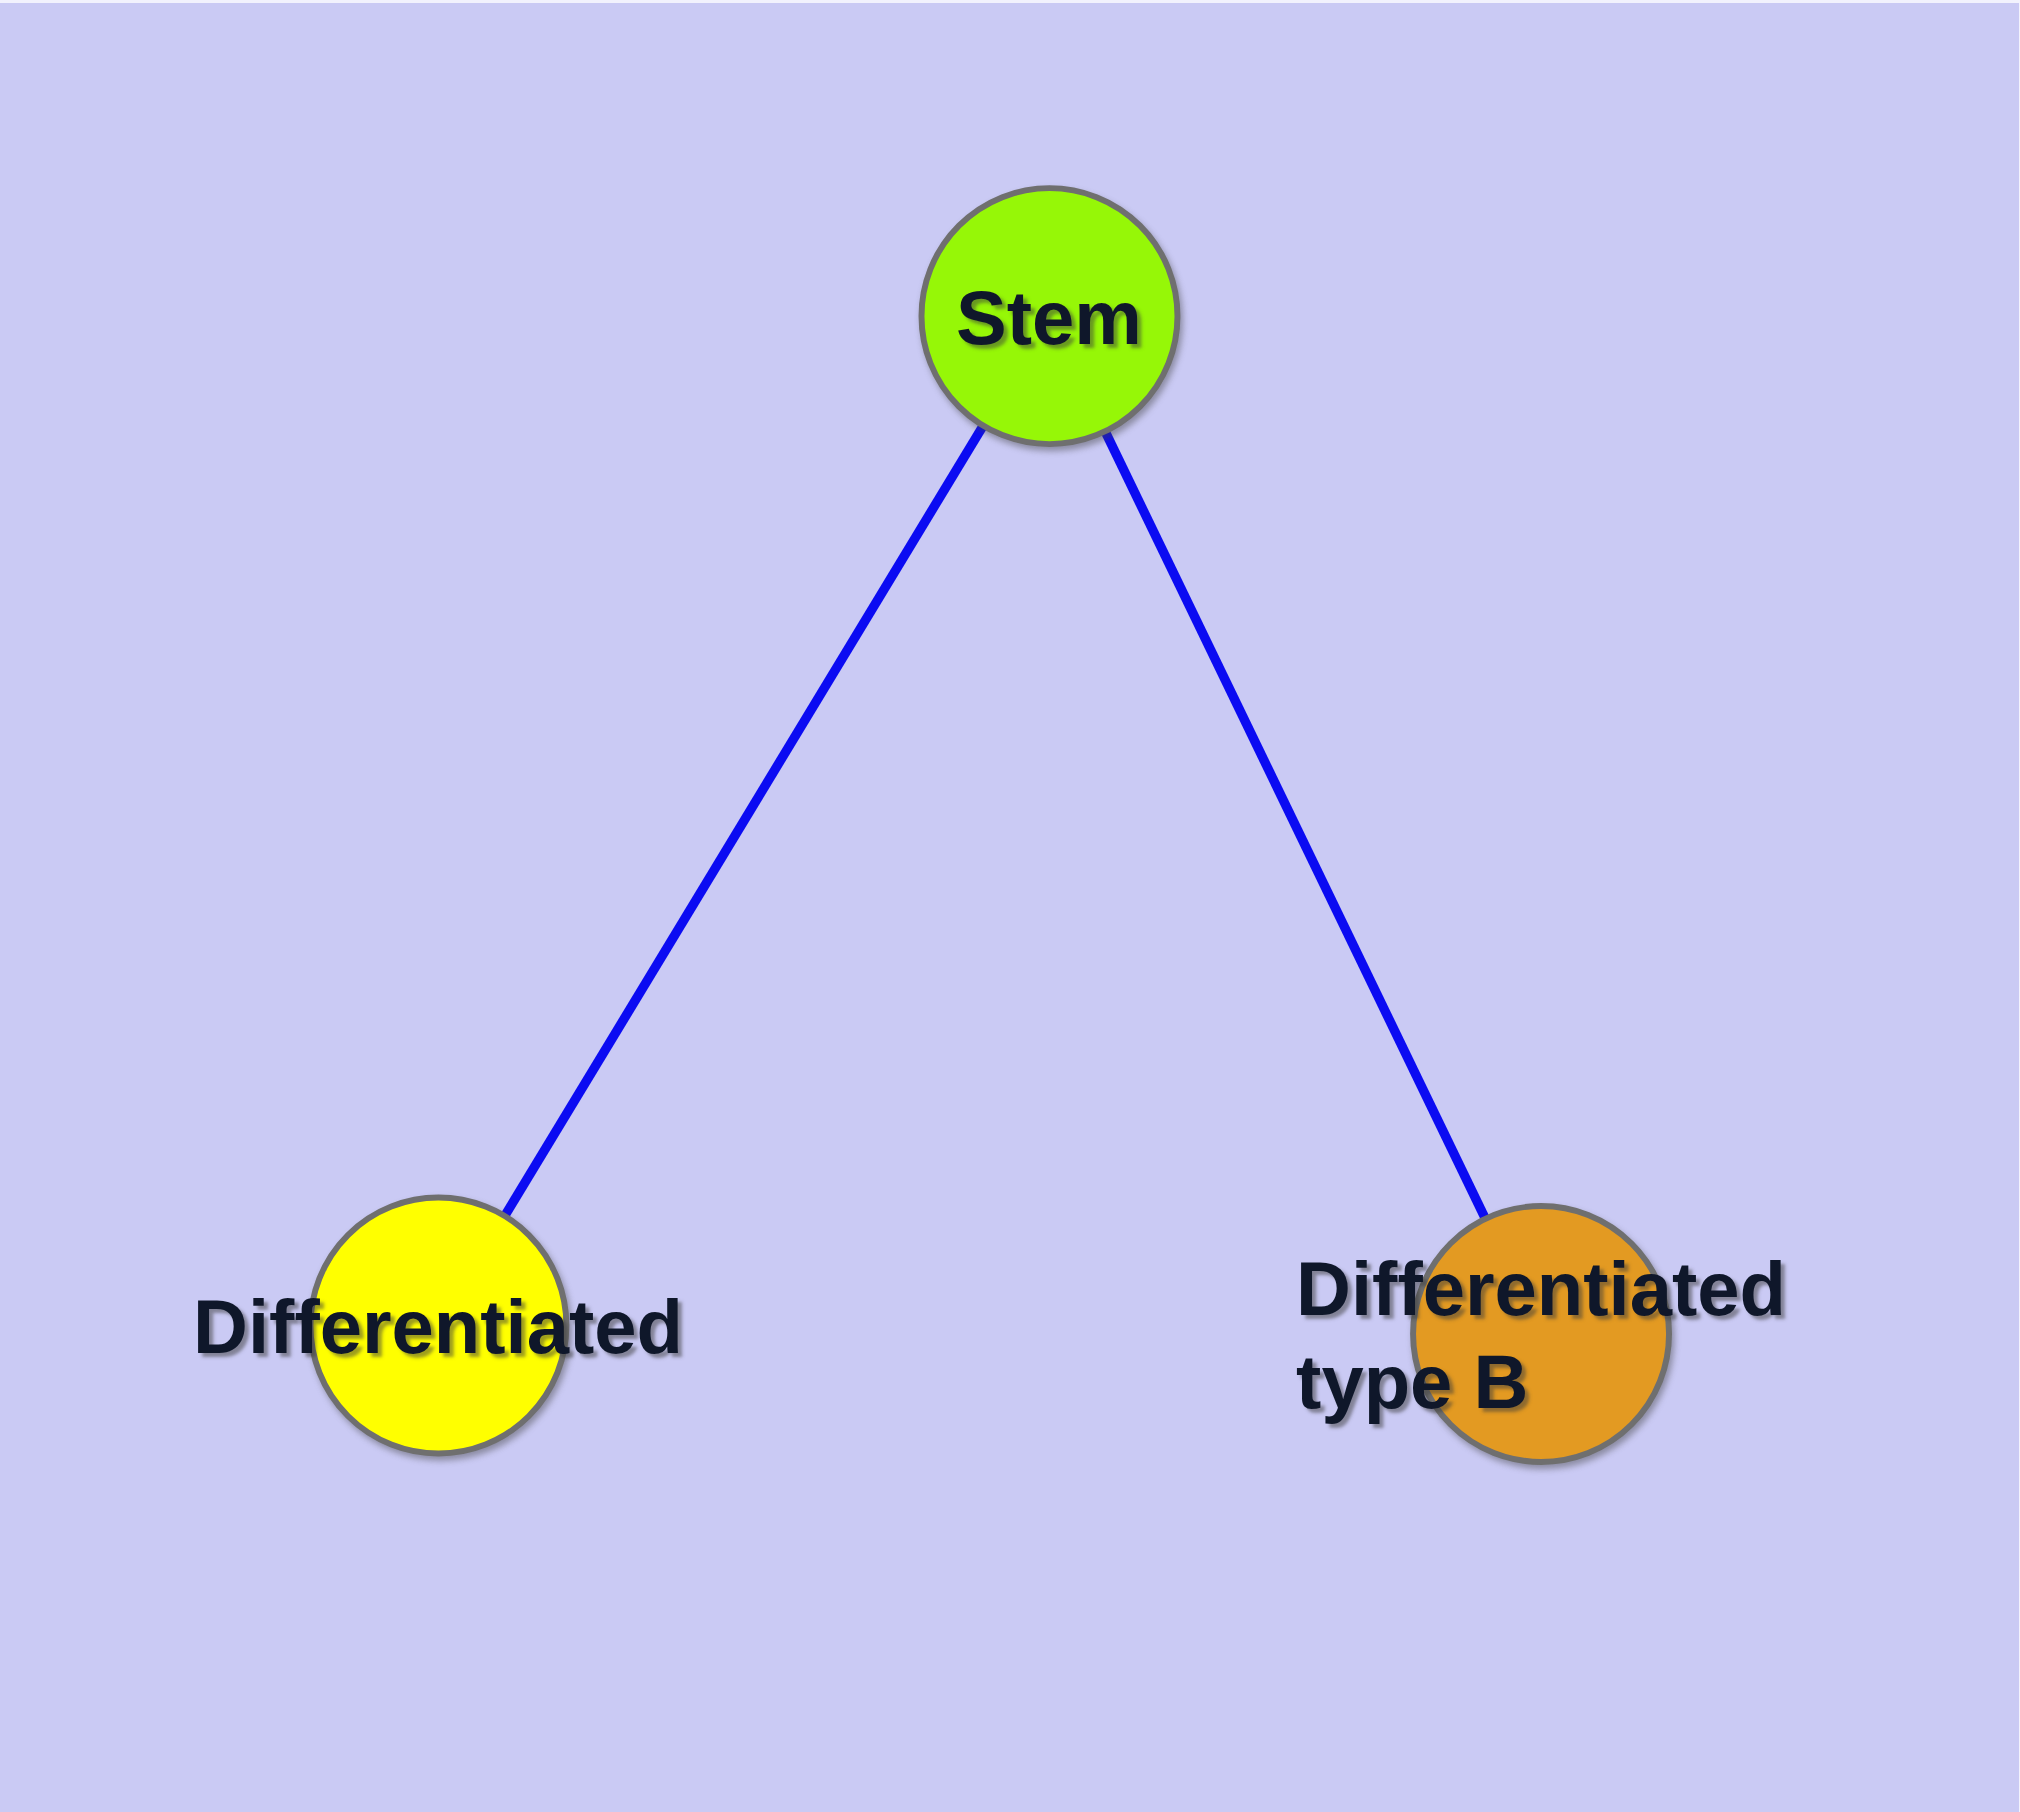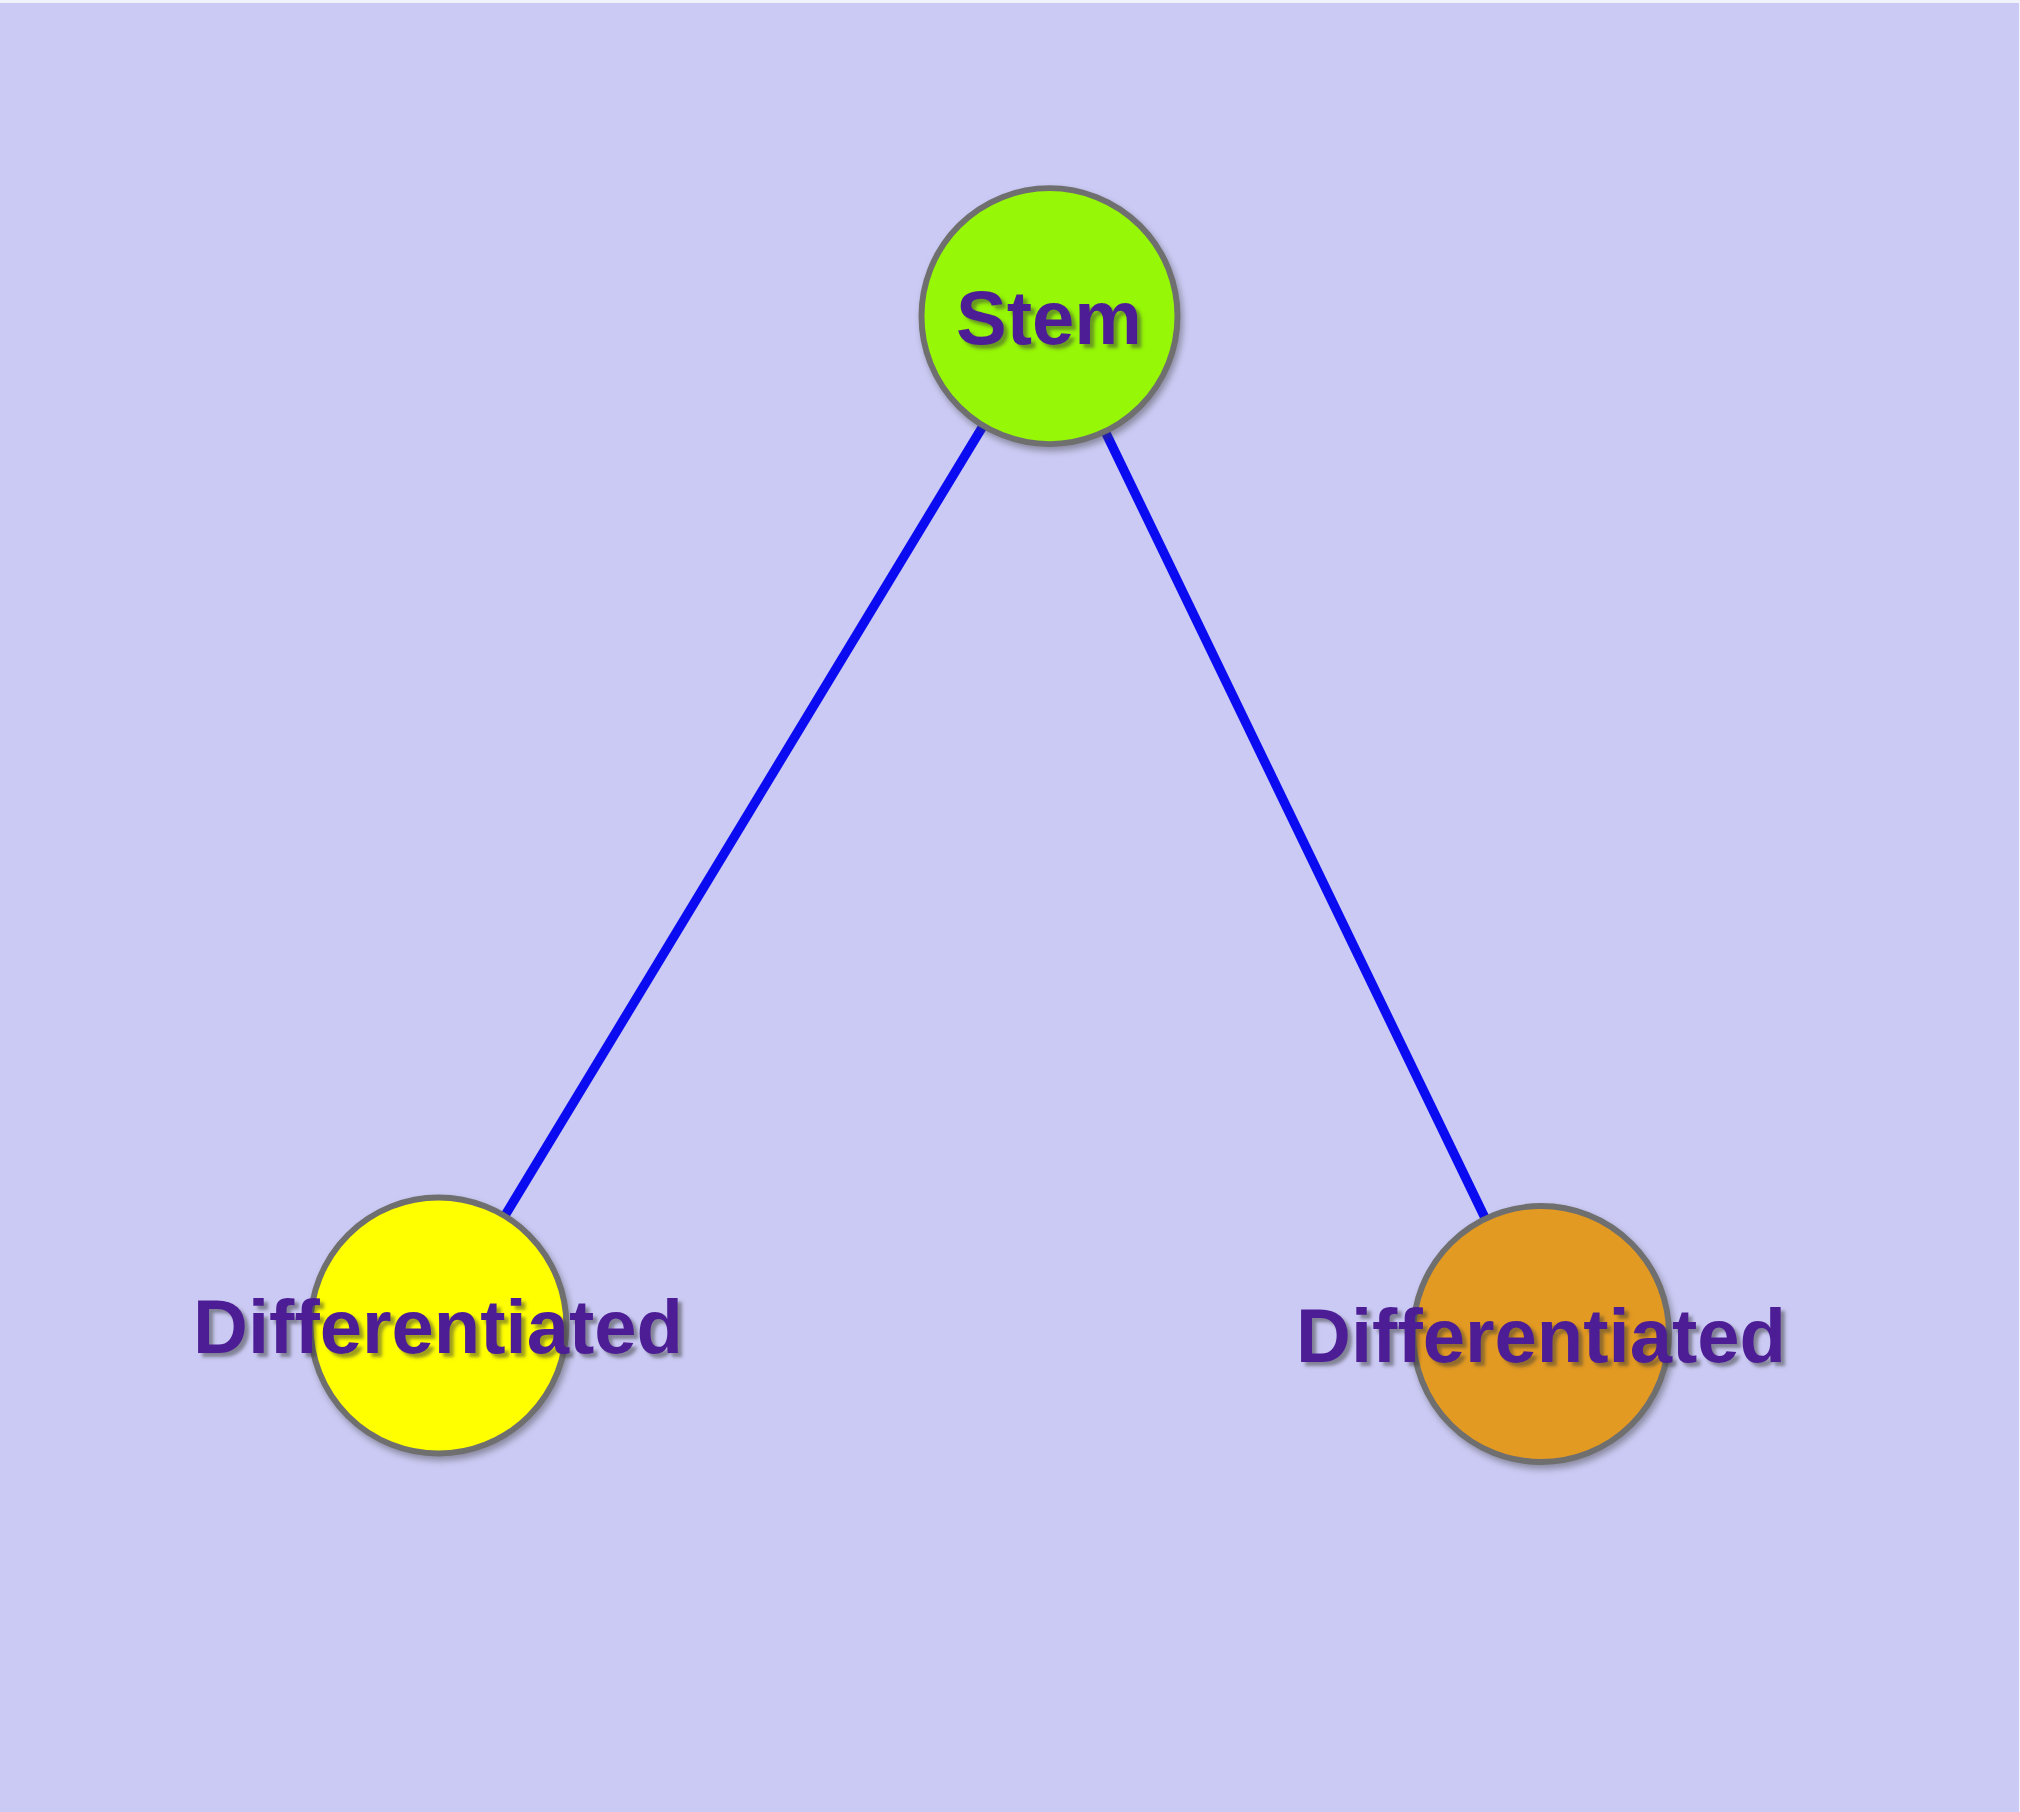--- a/index.html
+++ b/index.html
@@ -33,21 +33,21 @@
     filter: drop-shadow(3px 5px 4px rgba(64,64,64,0.45));
   }
   .node-label {
     position: absolute;
     transform: translate(-50%, -50%);
     z-index: 2;
     text-align: left;
     font-weight: 700;
     font-size: 76px;
     line-height: 93px;
-    color: #4c1d95;
+    color: #0f172a;
     text-shadow: 4.2px 4.2px 3.4px rgba(60,60,60,0.5);
     white-space: nowrap;
     pointer-events: none;
   }
   .node-label .line { display: block; }
   .label-stem   { left: 1049px; top: 317px; }
   .label-diff-a { left: 438px;  top: 1326px; }
   .label-diff-b { left: 1541px; top: 1335px; }
 </style>
 </head>
@@ -70,17 +70,18 @@
   <div class="node-label label-stem">
     <span class="line">Stem</span>
   </div>
 
   <div class="node-label label-diff-a">
     <span class="line">Differentiated</span>
   </div>
 
   <div class="node-label label-diff-b">
     <span class="line">Differentiated</span>
+    <span class="line">type B</span>
   </div>
 
   <div class="frame-edge" style="border-top-color: rgb(242, 242, 253); border-right-color: rgb(242, 242, 253);"></div>
 </div>
 
 
 </body></html>

